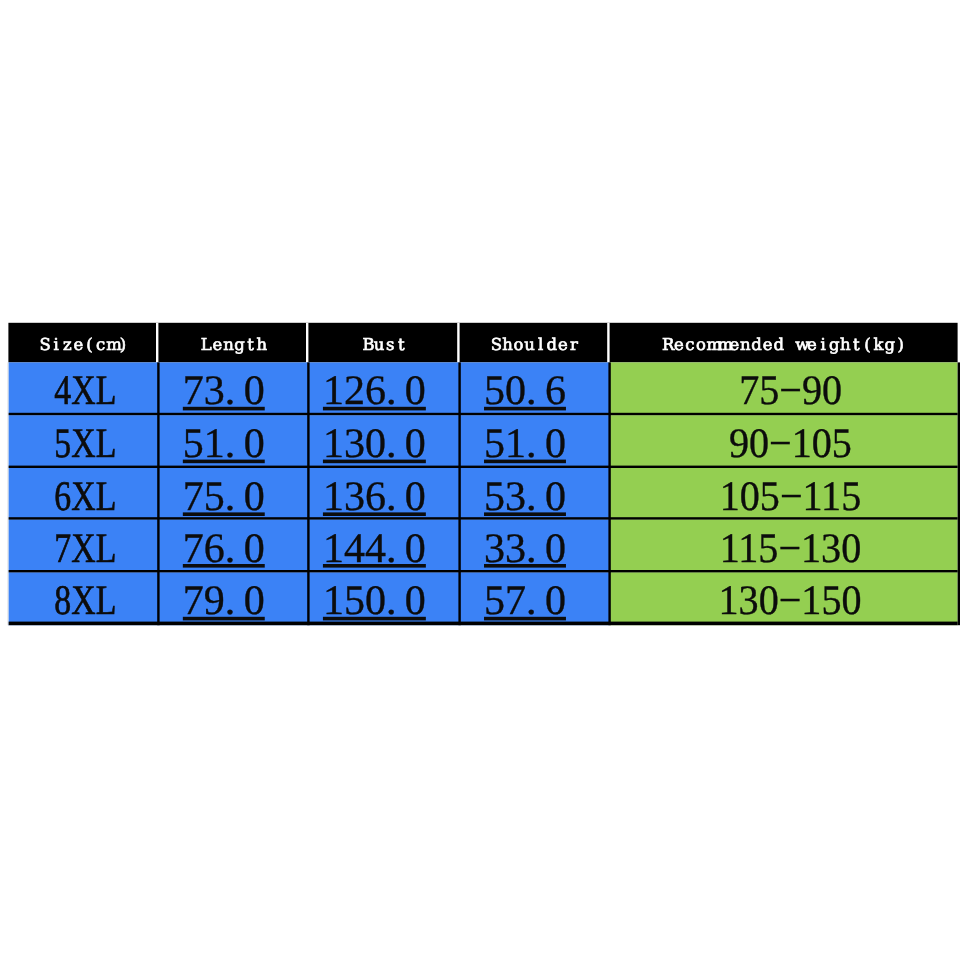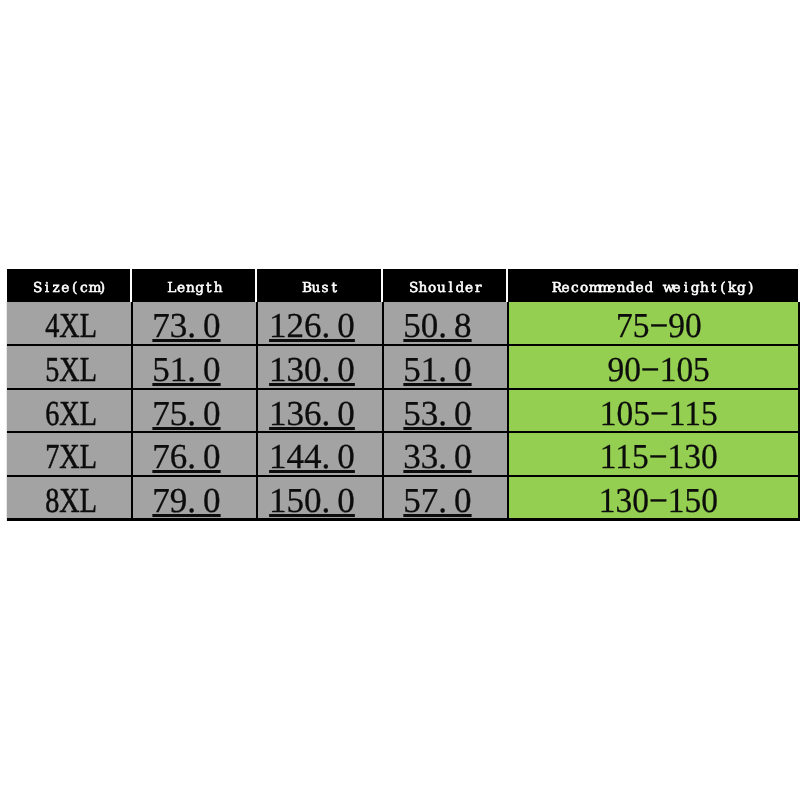--- a/index.html
+++ b/index.html
@@ -30,21 +30,21 @@
     display:flex; align-items:center; justify-content:center;
     white-space:nowrap; padding-top:6px; padding-left:1px; box-sizing:border-box;
     -webkit-text-stroke:0.55px #ffffff;
   }
   .hdr-cell .ch { display:inline-block; width:9.26px; text-align:center; }
   .hdr-cell + .hdr-cell { box-shadow:-2px 0 0 0 #ffffff; }
 
   
   .data-row { display:contents; }
   .cell {
-    position:relative; color:#0c0c0c; background:#a3a3a3;
+    position:relative; color:#0c0c0c; background:#3b82f6;
     font-size:35px; line-height:1;
     display:flex; align-items:center; justify-content:center;
     white-space:nowrap; padding-top:3px; box-sizing:border-box;
     -webkit-text-stroke:0.3px #0c0c0c;
   }
   .cell.num   { padding-right:16px;text-decoration:underline; }            
   .cell.size  { padding-left:4px; -webkit-text-stroke:0.55px #0c0c0c; }
   .cell.size > .glyphs { display:inline-block; transform:scaleX(0.805); transform-origin:center; }
   .cell.weight{ background:#94CF51; padding-left:11px; }
   .cell.weight > .glyphs { display:inline-block; transform:scaleX(0.955); transform-origin:center; }
@@ -122,21 +122,21 @@
         <span class="ch">)</span>
       </div>
   </div>
 
   <div class="data-row">
     <div class="cell size">
         <span class="glyphs">4XL</span>
       </div>
     <div class="cell num">73. 0</div>
     <div class="cell num">126. 0</div>
-    <div class="cell num">50. 8</div>
+    <div class="cell num">50. 6</div>
     <div class="cell weight">
         <span class="glyphs">75−90</span>
       </div>
   </div>
 
   <div class="data-row">
     <div class="cell size">
         <span class="glyphs">5XL</span>
       </div>
     <div class="cell num">51. 0</div>

